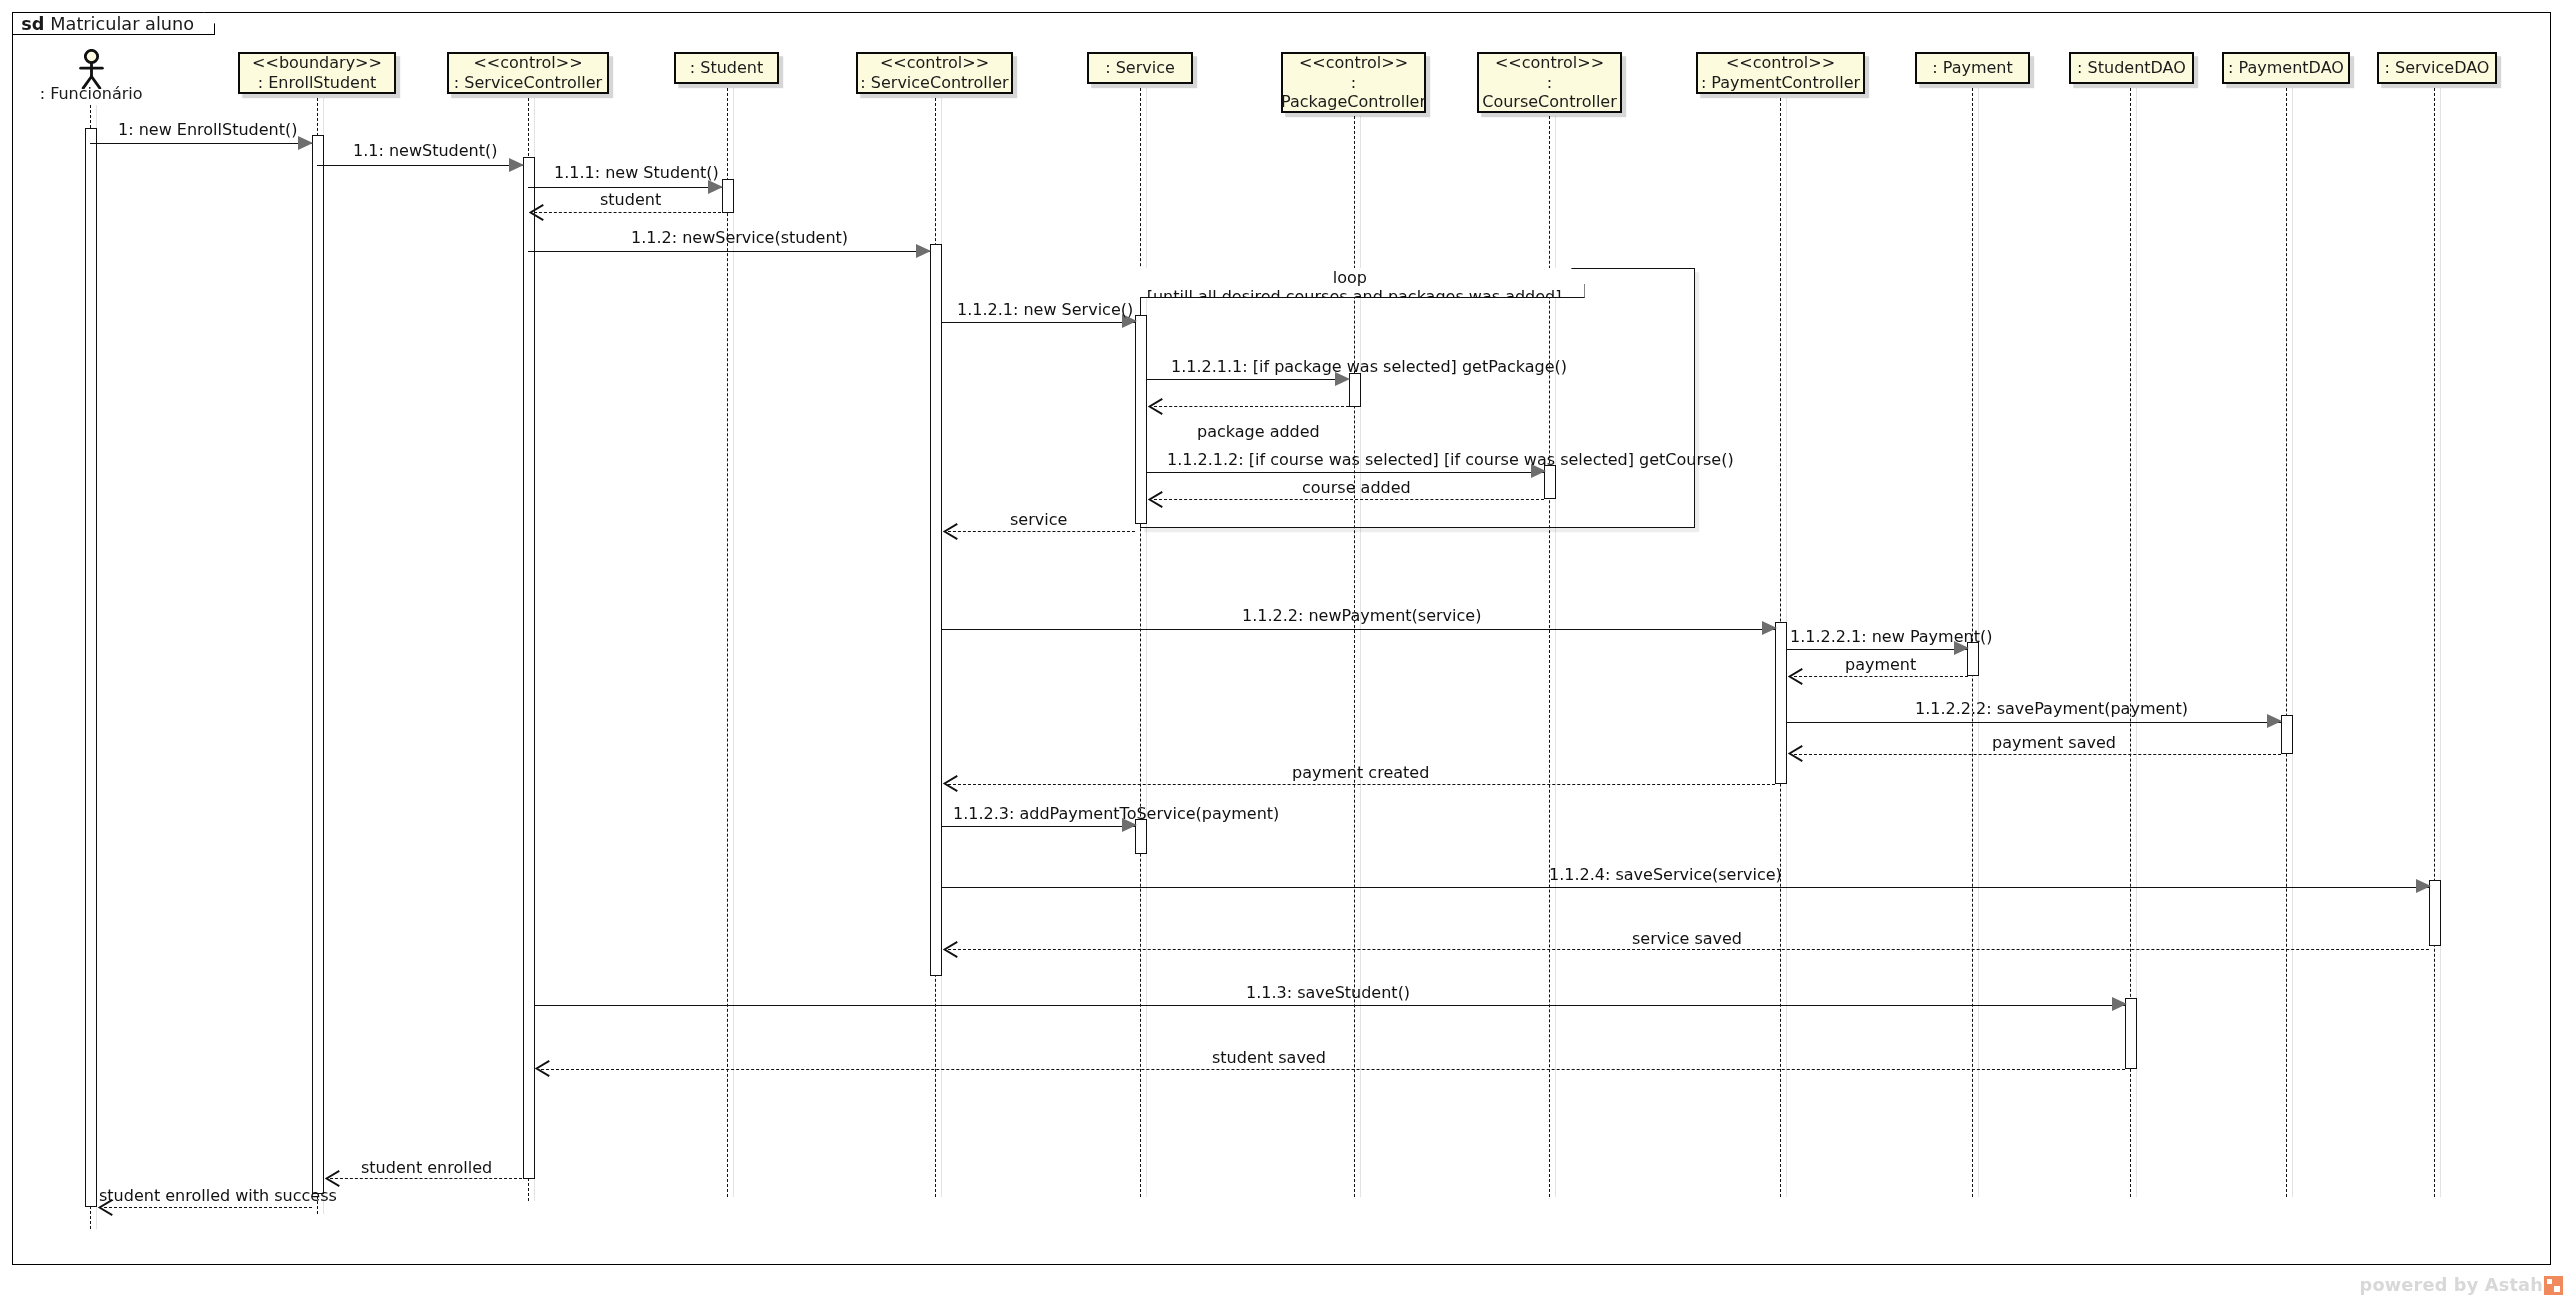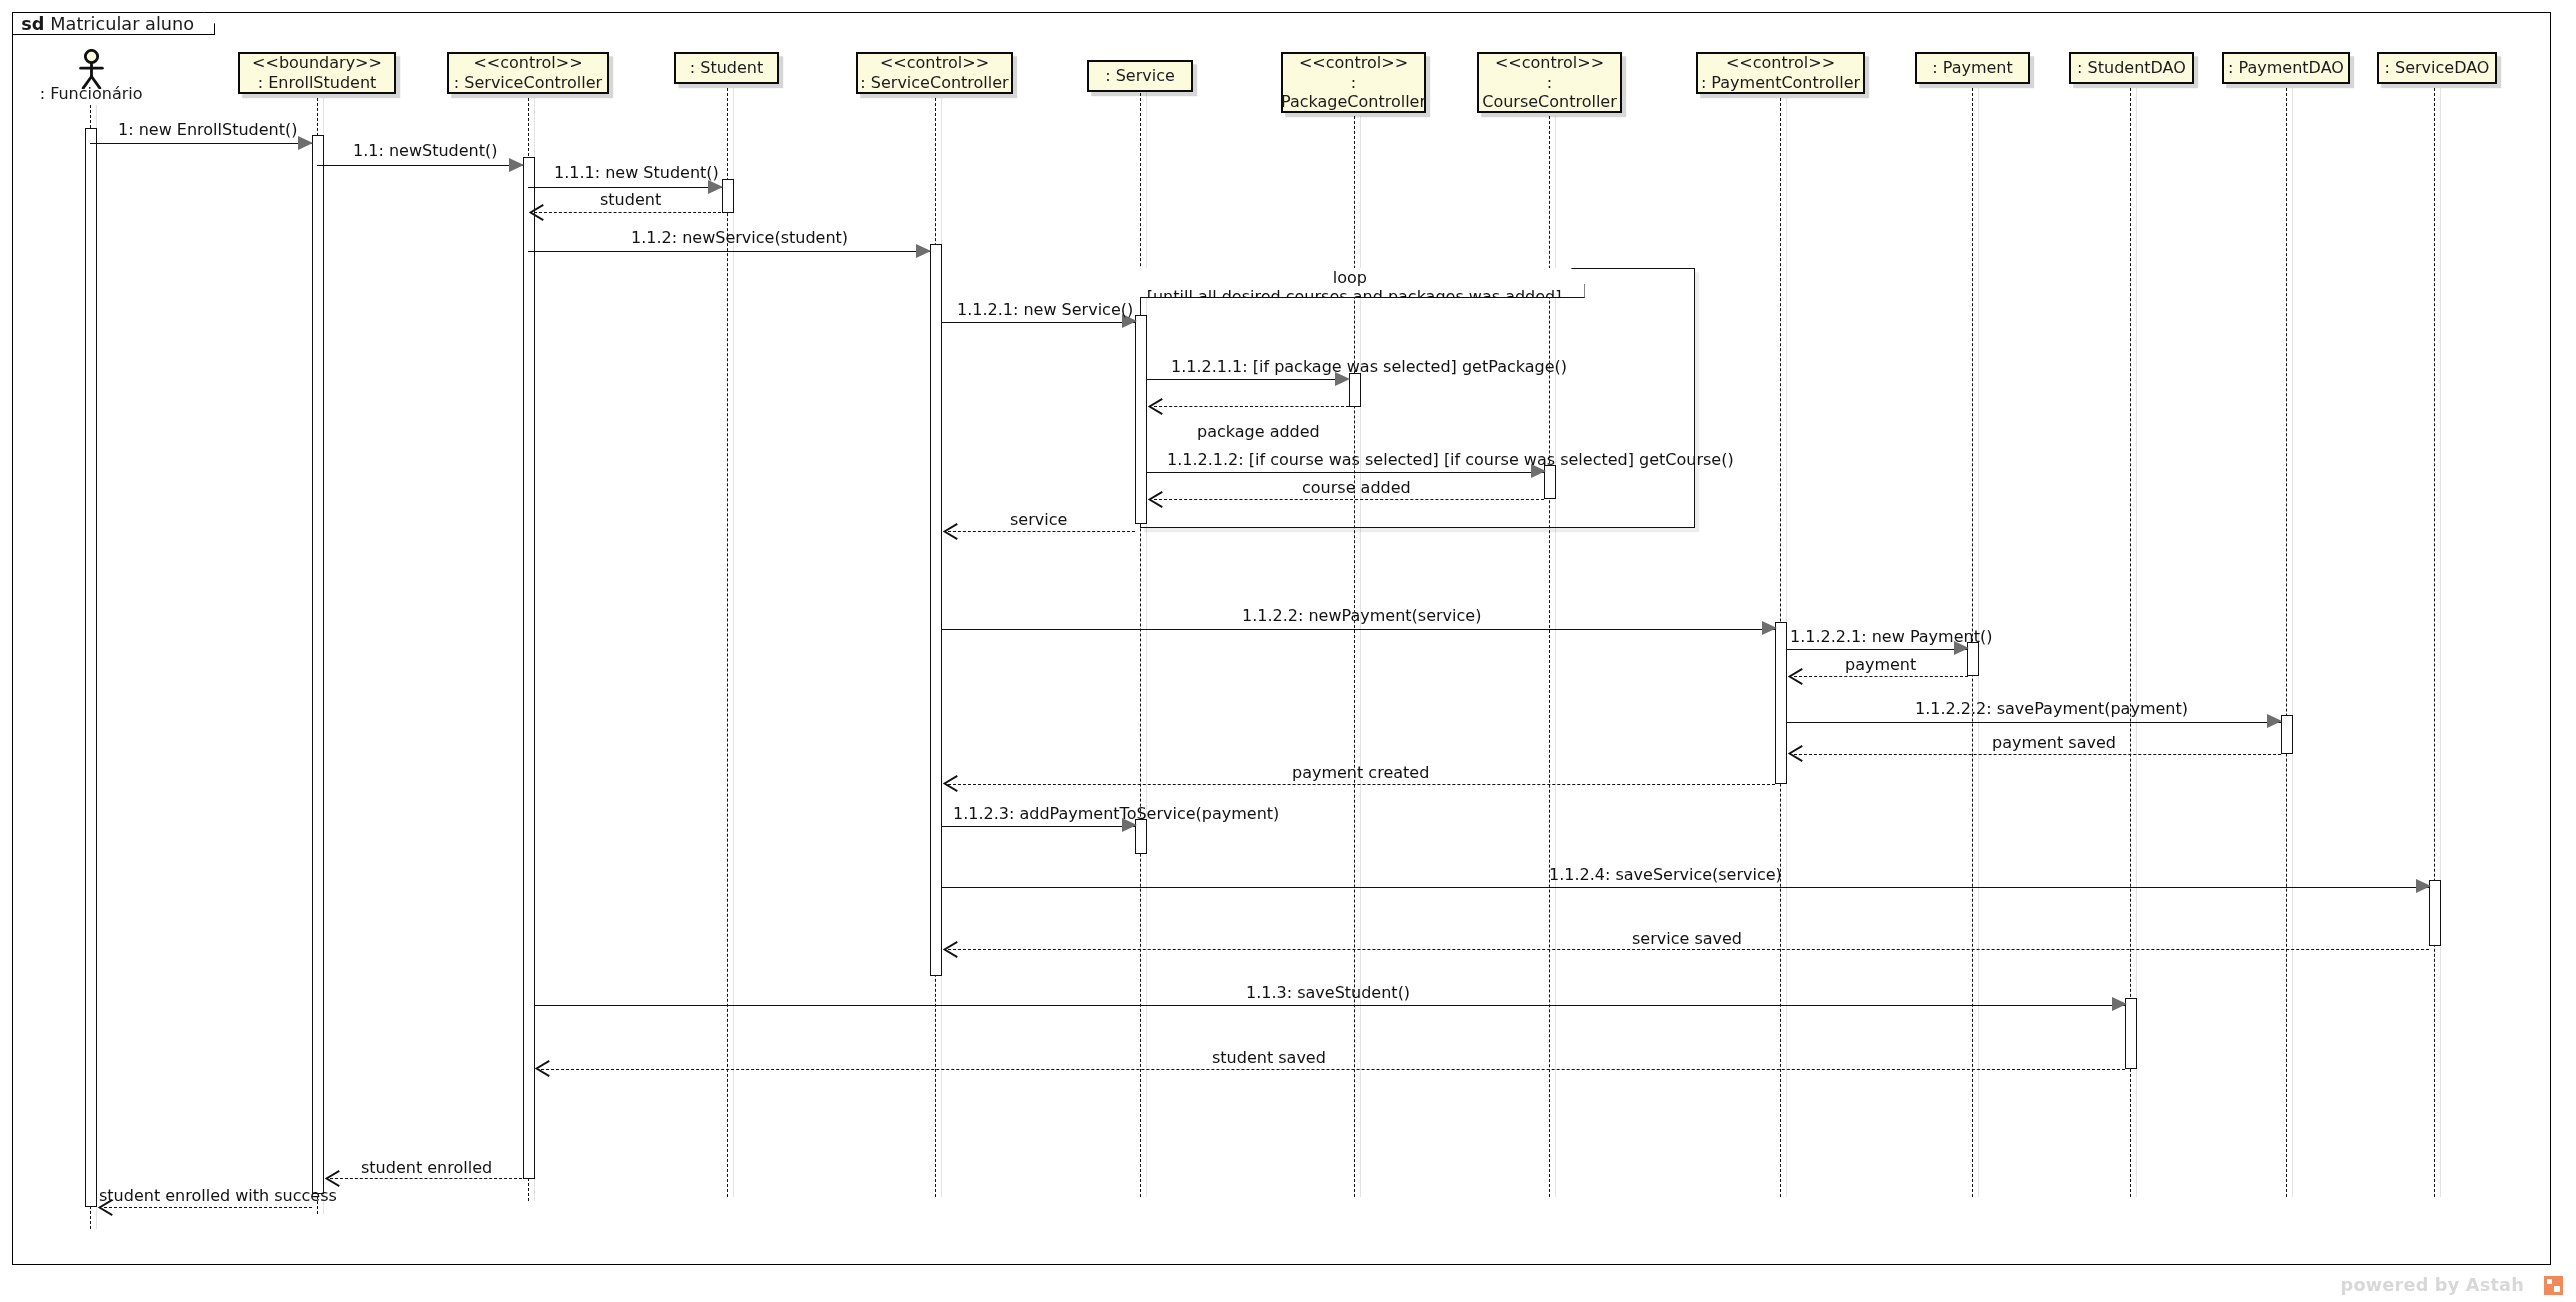--- a/index.html
+++ b/index.html
@@ -105,21 +105,21 @@
     font-size:16px;color:#111;white-space:nowrap;
     padding:0 22px 0 6.7px;
     clip-path:polygon(0 0,calc(100% - 13.5px) 0,100% 55%,100% 100%,0 100%);
     z-index:6;
   }
   .frag-tab .op{margin-right:8.4px;}
 
   
   #watermark{
     position:absolute;right:13.5px;bottom:6.7px;
-    display:flex;align-items:center;gap:20px;
+    display:flex;align-items:center;gap:1px;
     font-size:17.7px;font-weight:bold;color:#d8d8d8;
     letter-spacing:0.2px;z-index:30;
   }
   #wm-logo{
     width:18.5px;height:18.5px;background:#f08a5d;
     position:relative;display:inline-block;
   }
   #wm-logo::before,#wm-logo::after{
     content:"";position:absolute;background:#fff;
   }
@@ -163,21 +163,21 @@
 
   <div class="head" style="left:674px;top:52px;width:105px;height:32px;">
     <span>: Student</span>
   </div>
 
   <div class="head" style="left:856px;top:52px;width:157px;height:42px;">
     <span>&lt;&lt;control&gt;&gt;</span>
     <span>: ServiceController</span>
   </div>
 
-  <div class="head" style="left:1087px;top:52px;width:106px;height:32px;margin-top:8px;">
+  <div class="head" style="left:1087px;top:52px;width:106px;height:32px;">
     <span>: Service</span>
   </div>
 
   <div class="head" style="left:1281px;top:52px;width:145px;height:61px;">
     <span>&lt;&lt;control&gt;&gt;</span>
     <span>:</span>
     <span>PackageController</span>
   </div>
 
   <div class="head" style="left:1477px;top:52px;width:145px;height:61px;">

